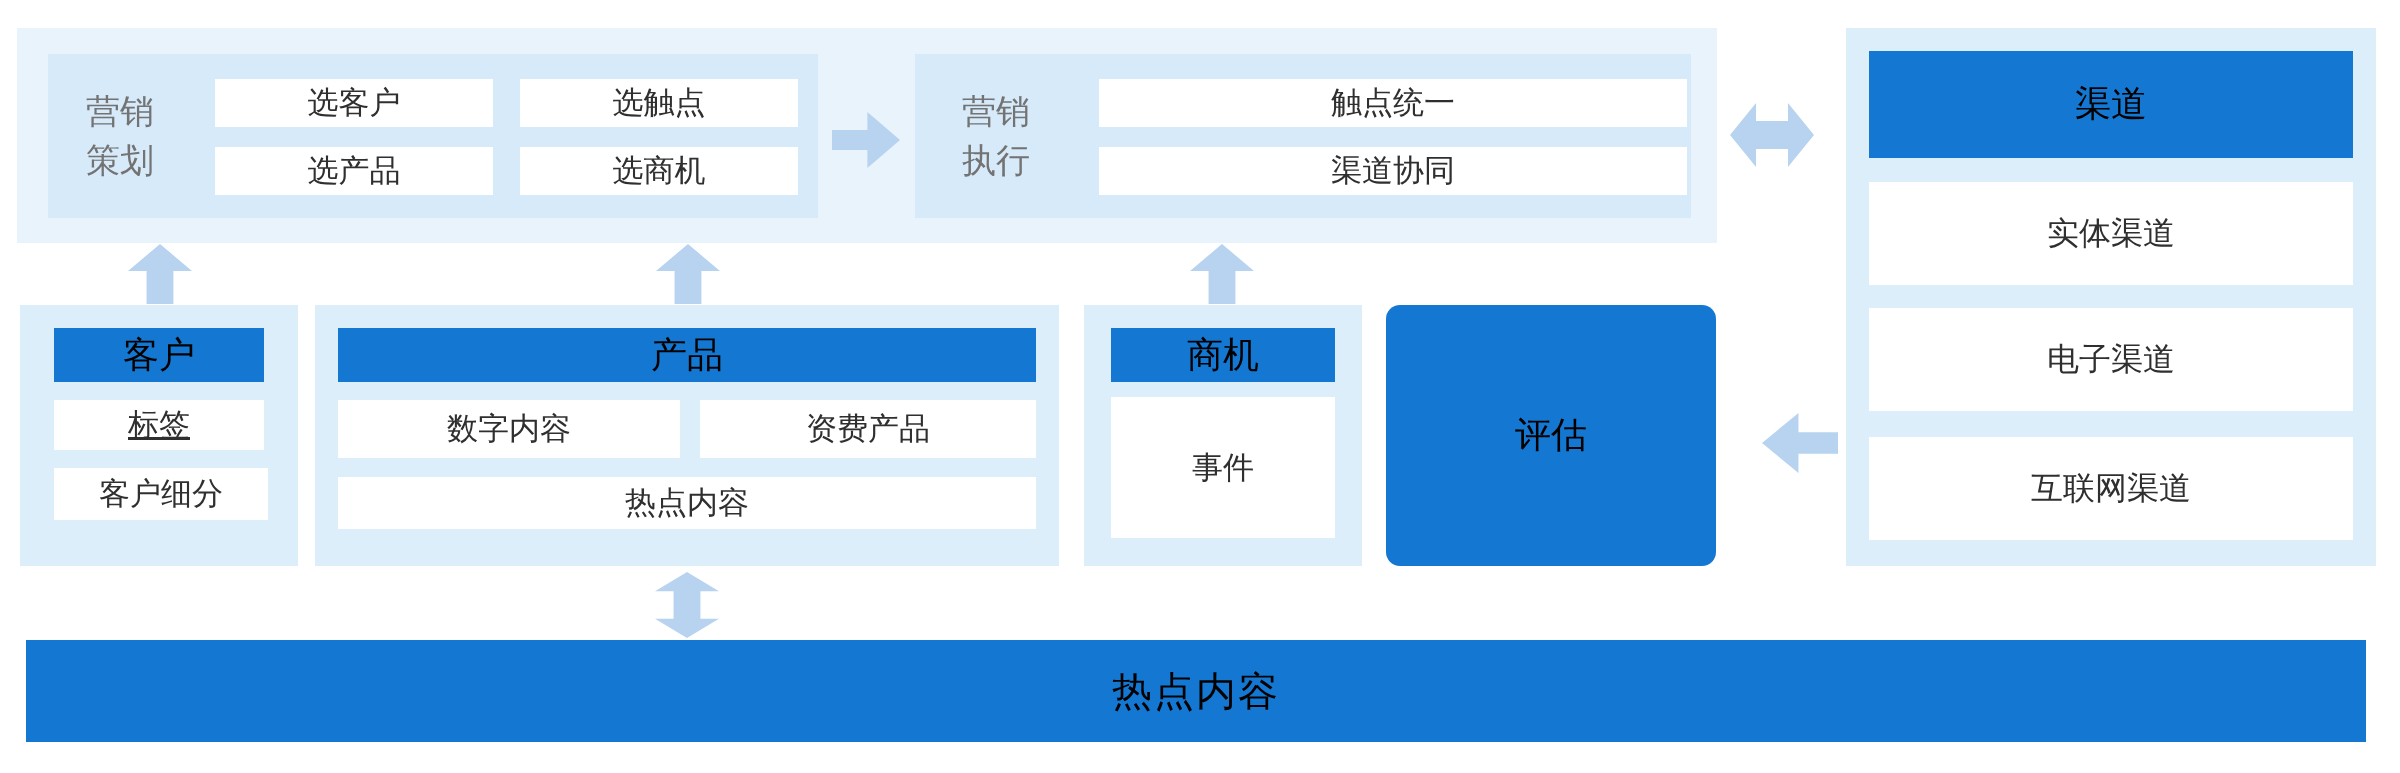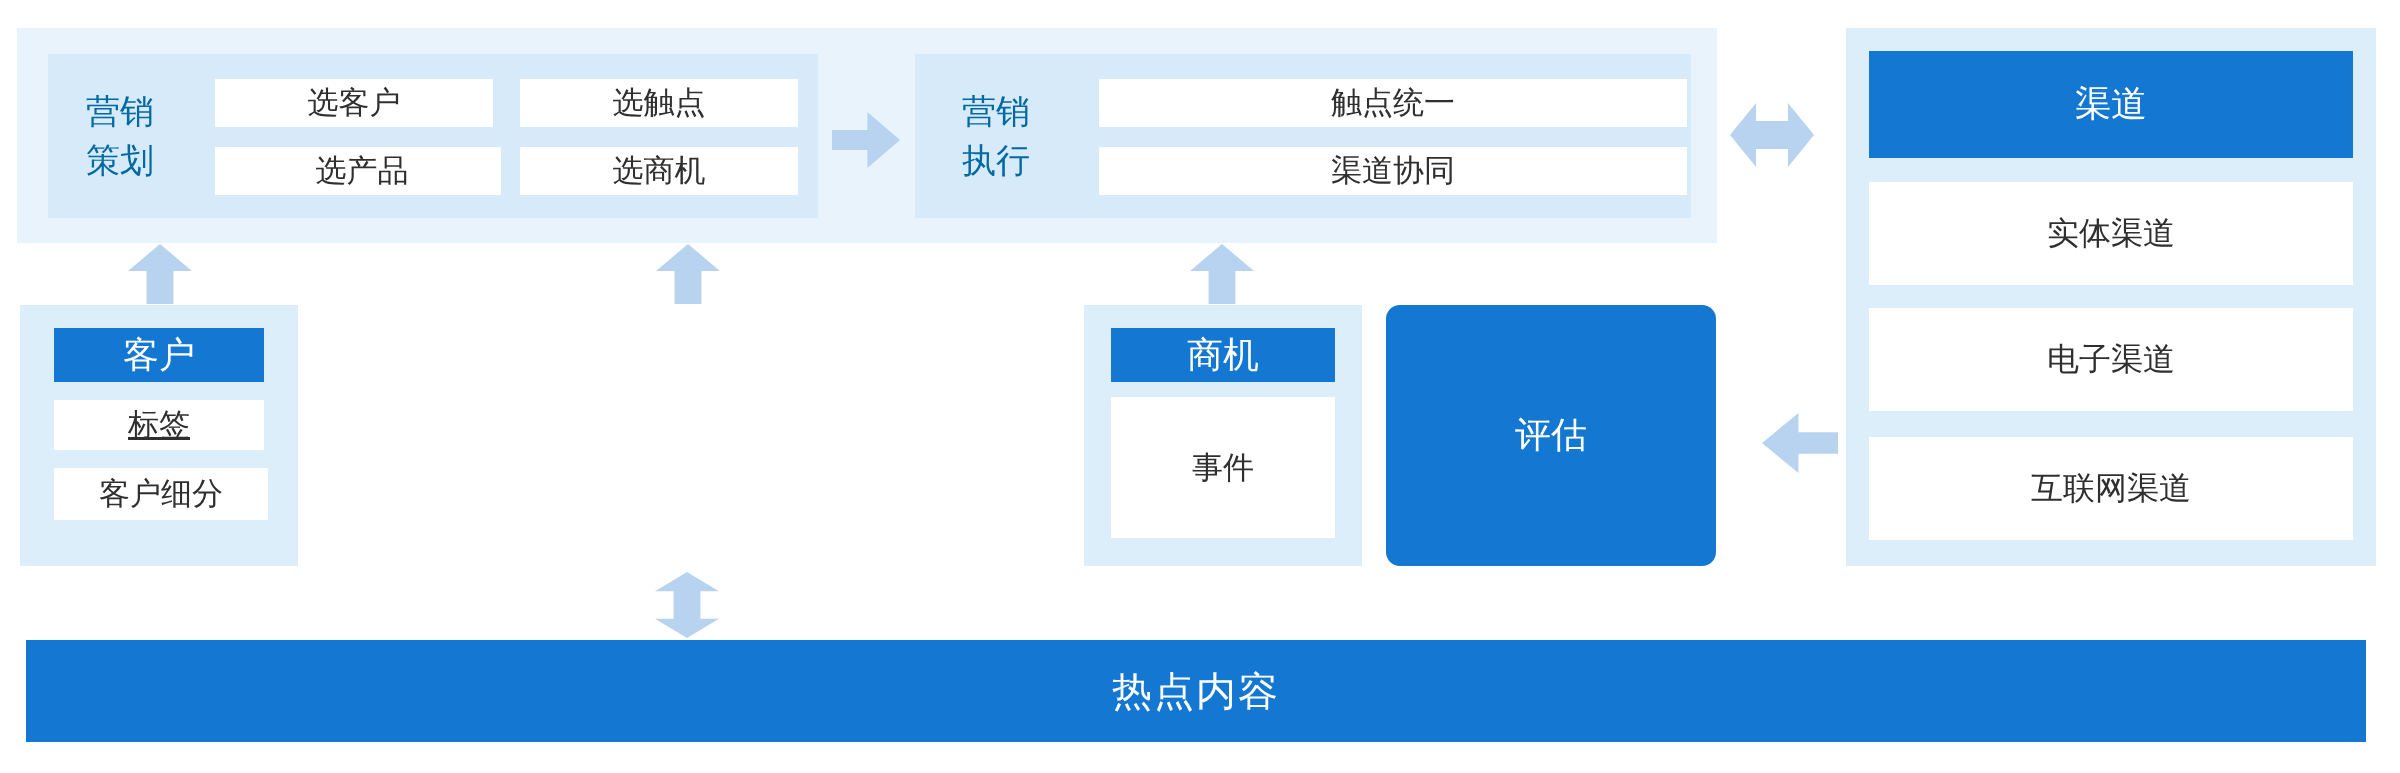--- a/index.html
+++ b/index.html
@@ -12,34 +12,34 @@
     overflow: hidden;
   }
   .abs { position: absolute; }
   
   .band      { background: #e9f3fc; }
   .container { background: #ddeefb; }
   .innerbox  { background: #d7eafa; }
   
   .blue {
     background: #1478d2;
-    color: #ffffff;
+    color: #000000;
     display: flex; align-items: center; justify-content: center;
   }
   
   .item {
     background: #ffffff;
     color: #2f2f2f;
     display: flex; align-items: center; justify-content: center;
     font-size: 31px;
   }
   .hdr-text  { font-size: 36px; }
   .big-text  { font-size: 40px; letter-spacing: 2px; }
   .side-label {
-    color: #0369a1;
+    color: #737373;
     font-size: 34px;
     line-height: 1.45;
     display: flex; flex-direction: column; justify-content: center;
   }
   
   .arrow { background: #b7d3ef; }
   .arrow-right {
     clip-path: polygon(0 32%, 52% 32%, 52% 0, 100% 50%, 52% 100%, 52% 68%, 0 68%);
   }
   .arrow-left {
@@ -62,21 +62,21 @@
 
   <div class="abs band" style="left:17px; top:28px; width:1700px; height:215px;">
 
     <div class="abs innerbox" style="left:31px; top:26px; width:770px; height:164px;">
       <div class="abs side-label" style="left:38px; top:0; height:164px;">
         <span>营销</span>
         <span>策划</span>
       </div>
       <div class="abs item" style="left:167px; top:25px; width:278px; height:48px;">选客户</div>
       <div class="abs item" style="left:472px; top:25px; width:278px; height:48px;">选触点</div>
-      <div class="abs item" style="left:167px; top:93px; width:278px; height:48px;padding-left:8px;">选产品</div>
+      <div class="abs item" style="left:167px; top:93px; width:278px; height:48px;">选产品</div>
       <div class="abs item" style="left:472px; top:93px; width:278px; height:48px;">选商机</div>
     </div>
 
     <div class="abs arrow arrow-right" style="left:815px; top:84px; width:68px; height:56px;"></div>
 
     <div class="abs innerbox" style="left:898px; top:26px; width:776px; height:164px;">
       <div class="abs side-label" style="left:47px; top:0; height:164px;">
         <span>营销</span>
         <span>执行</span>
       </div>
@@ -99,20 +99,26 @@
   <div class="abs arrow arrow-up" style="left:128px; top:244px; width:64px; height:60px;"></div>
   <div class="abs arrow arrow-up" style="left:656px; top:244px; width:64px; height:60px;"></div>
   <div class="abs arrow arrow-up" style="left:1190px; top:244px; width:64px; height:60px;"></div>
 
   <div class="abs container" style="left:20px; top:305px; width:278px; height:261px;">
     <div class="abs blue hdr-text" style="left:34px; top:23px; width:210px; height:54px;">客户</div>
     <div class="abs item" style="left:34px; top:95px; width:210px; height:50px;text-decoration:underline;">标签</div>
     <div class="abs item" style="left:34px; top:163px; width:214px; height:52px;">客户细分</div>
   </div>
 
+  <div class="abs container" style="left:315px; top:305px; width:744px; height:261px;">
+    <div class="abs blue hdr-text" style="left:23px; top:23px; width:698px; height:54px;">产品</div>
+    <div class="abs item" style="left:23px; top:95px; width:342px; height:58px;">数字内容</div>
+    <div class="abs item" style="left:385px; top:95px; width:336px; height:58px;">资费产品</div>
+    <div class="abs item" style="left:23px; top:172px; width:698px; height:52px;">热点内容</div>
+  </div>
 
   <div class="abs container" style="left:1084px; top:305px; width:278px; height:261px;">
     <div class="abs blue hdr-text" style="left:27px; top:23px; width:224px; height:54px;">商机</div>
     <div class="abs item" style="left:27px; top:92px; width:224px; height:141px;">事件</div>
   </div>
 
   <div class="abs blue hdr-text" style="left:1386px; top:305px; width:330px; height:261px;border-radius:14px;">评估</div>
 
   <div class="abs arrow arrow-v-double" style="left:655px; top:572px; width:64px; height:66px;"></div>
 

